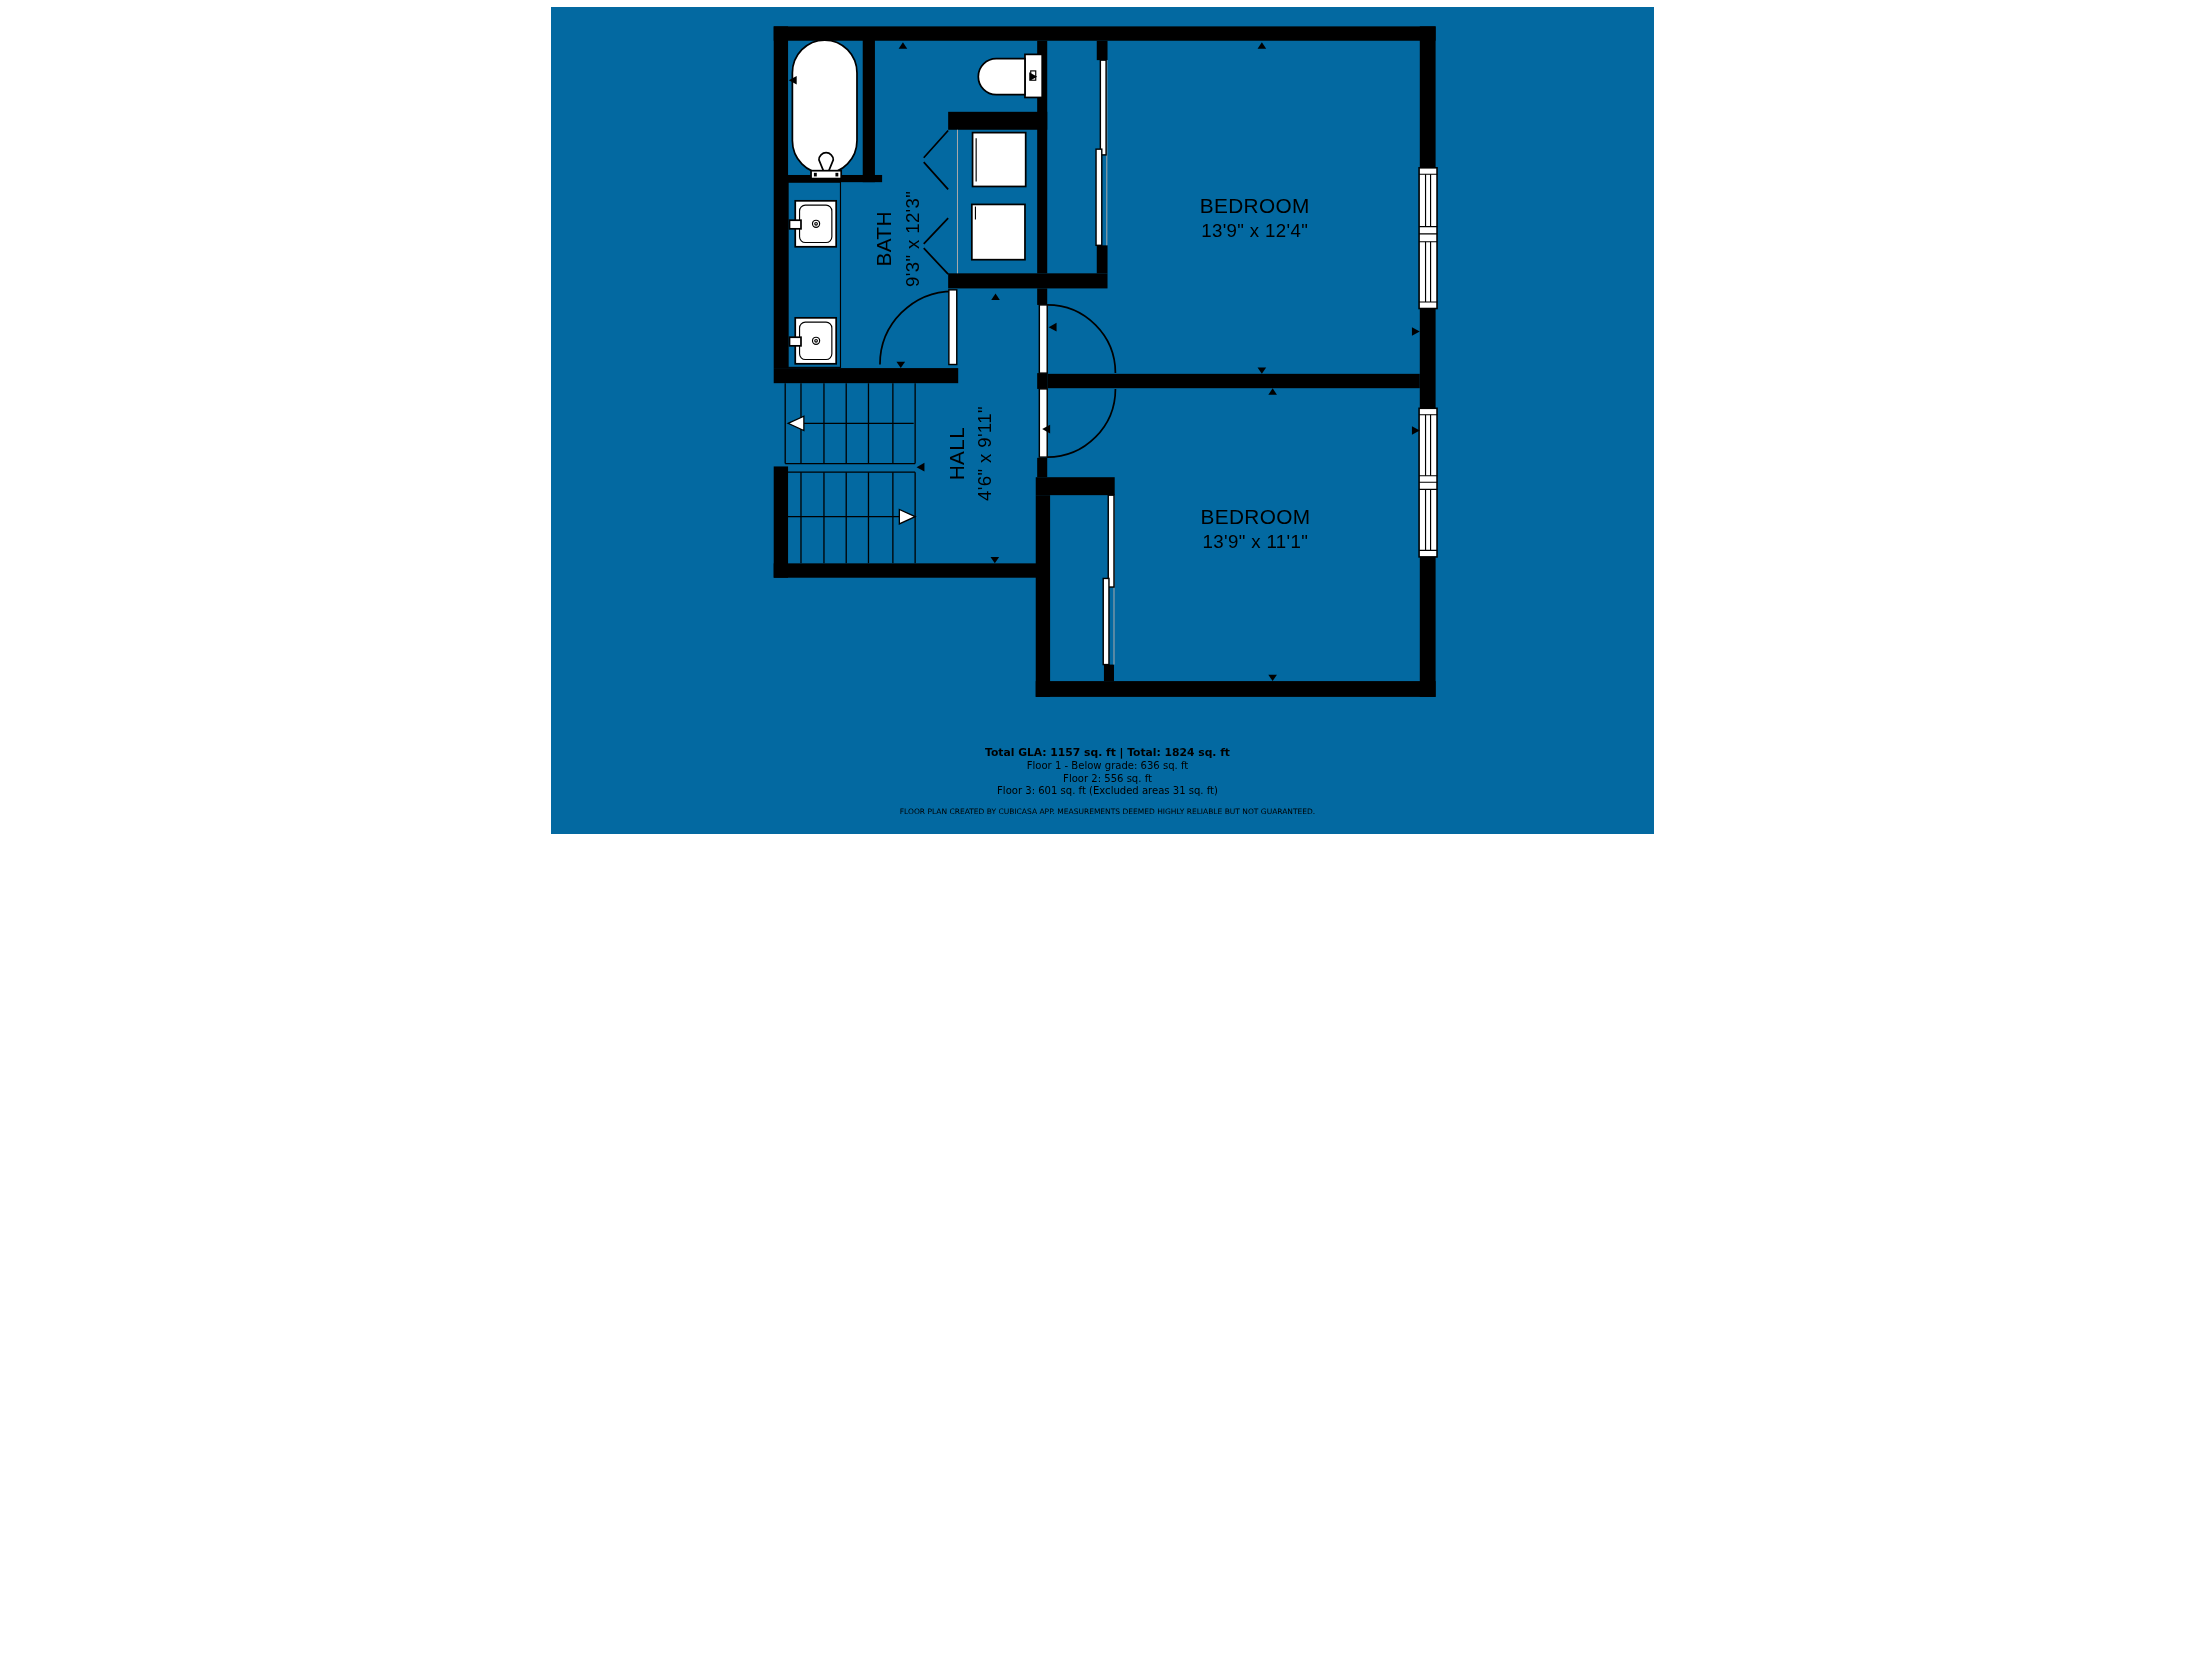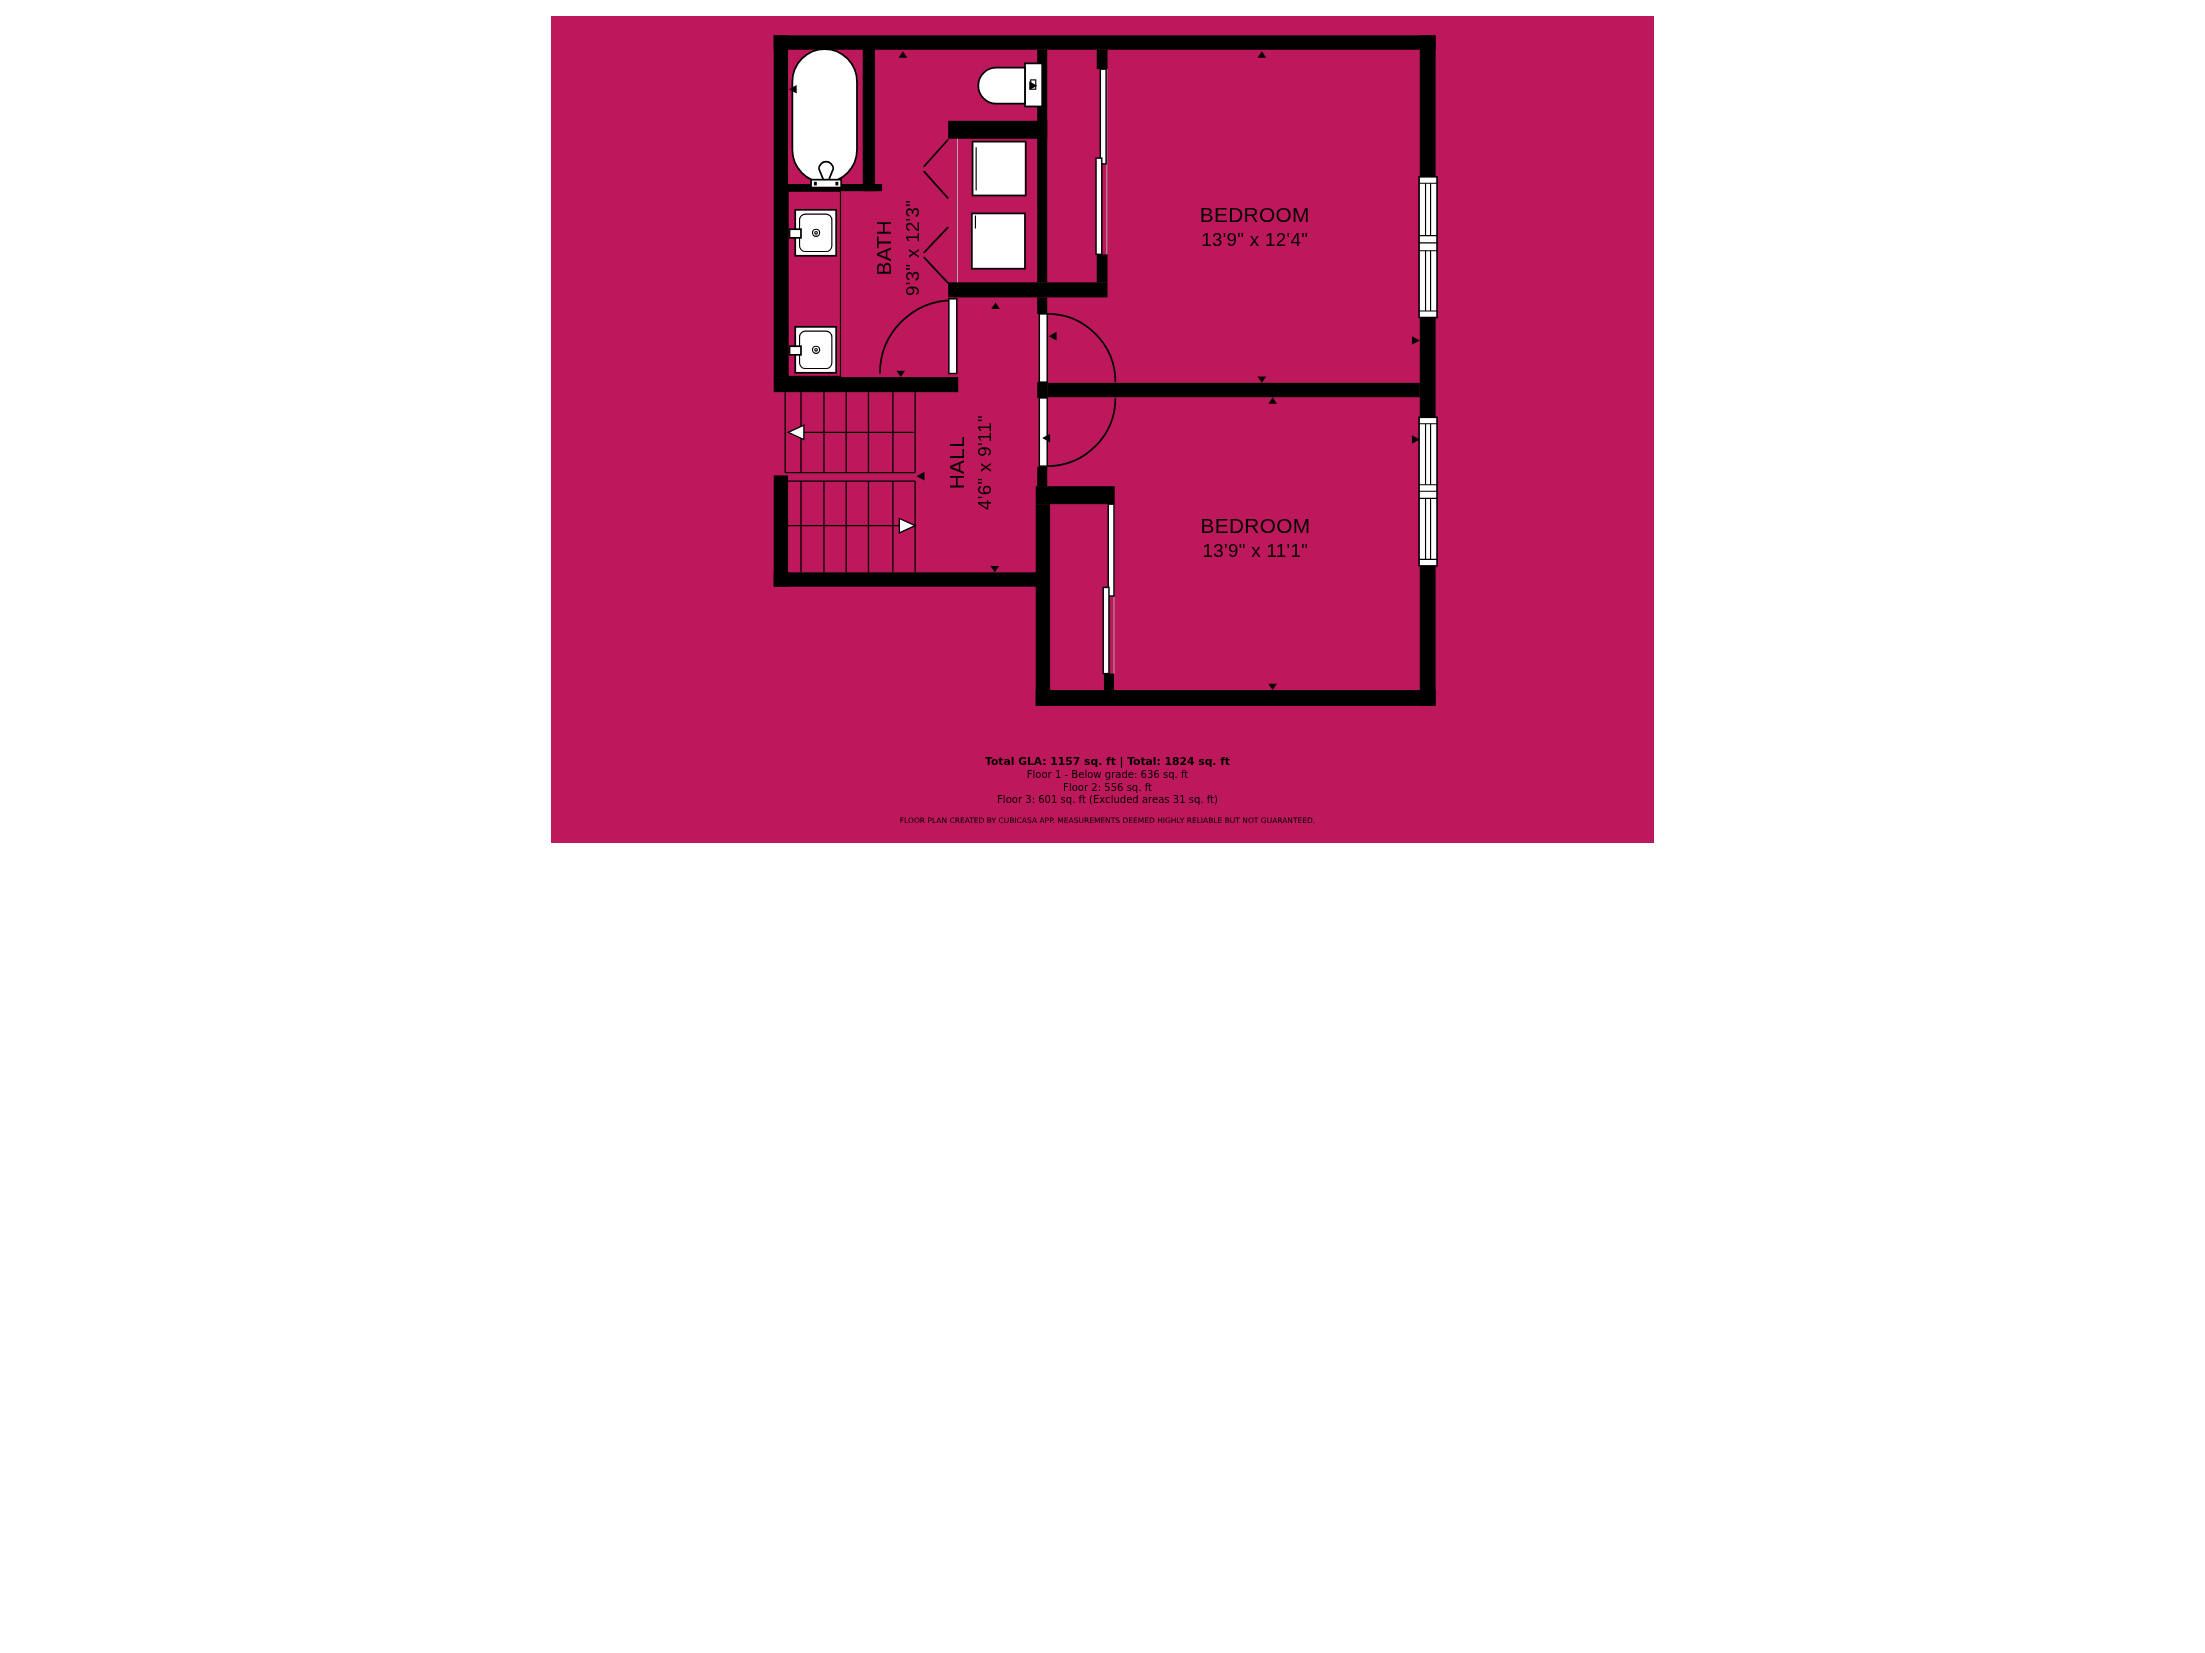--- a/index.html
+++ b/index.html
@@ -3,22 +3,22 @@
 <meta charset="utf-8">
 <style>
   html, body {
     margin: 0;
     padding: 0;
     background: #ffffff;
   }
   .stage {
     width: 1103px;
     height: 827px;
-    margin: 16px auto;
-    background: #be185d;
+    margin: 7px auto;
+    background: #0369a1;
     position: relative;
     font-family: "Liberation Sans", "DejaVu Sans", sans-serif;
   }
   svg { display: block; }
 
   .wall      { fill: #000000; stroke: none; }
   .fixture   { stroke: #000000; stroke-width: 2.4; fill: #ffffff; }
   .fixline   { stroke: #000000; stroke-width: 1.6; fill: none; }
   .grayline  { stroke: #a9a9a9; stroke-width: 1.4; fill: none; }
   .doorleaf  { stroke: #000000; stroke-width: 2; fill: #ffffff; }

